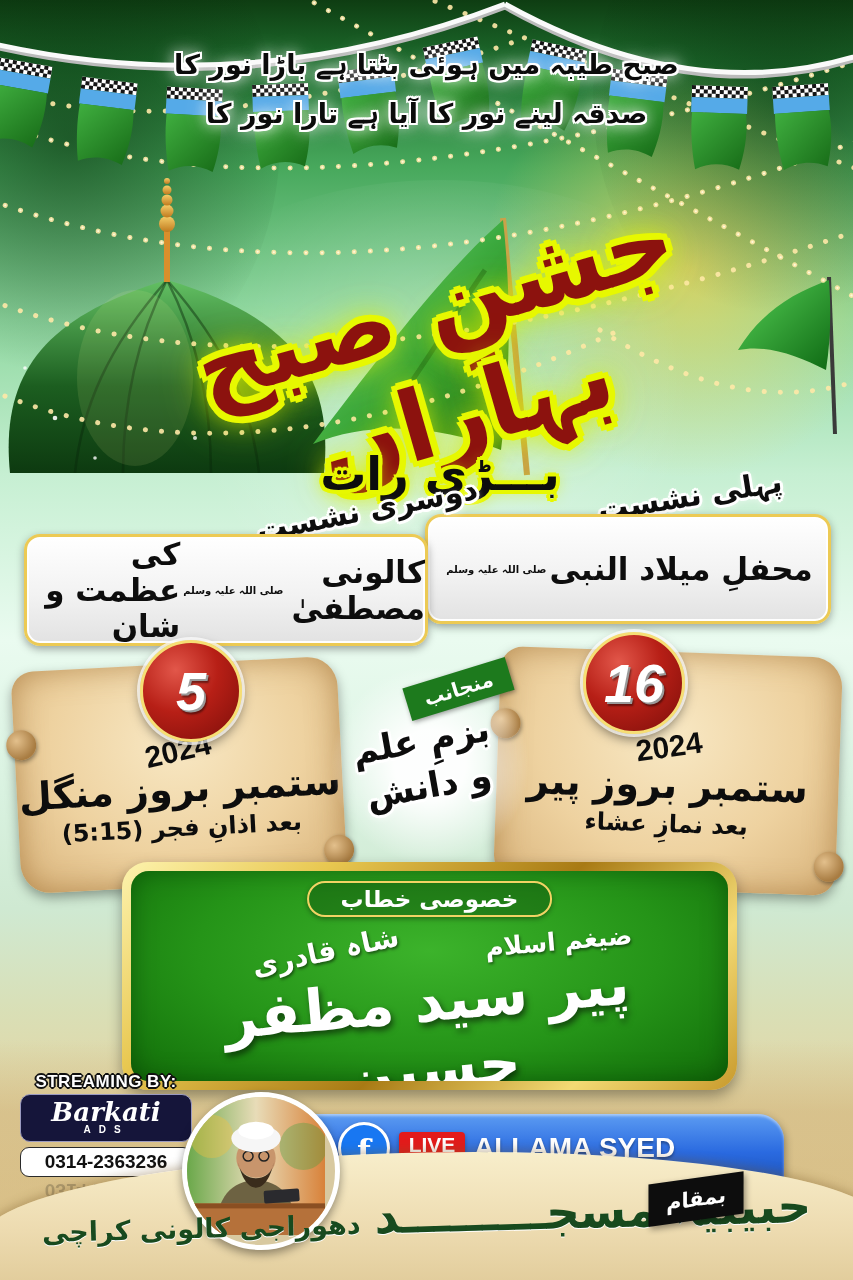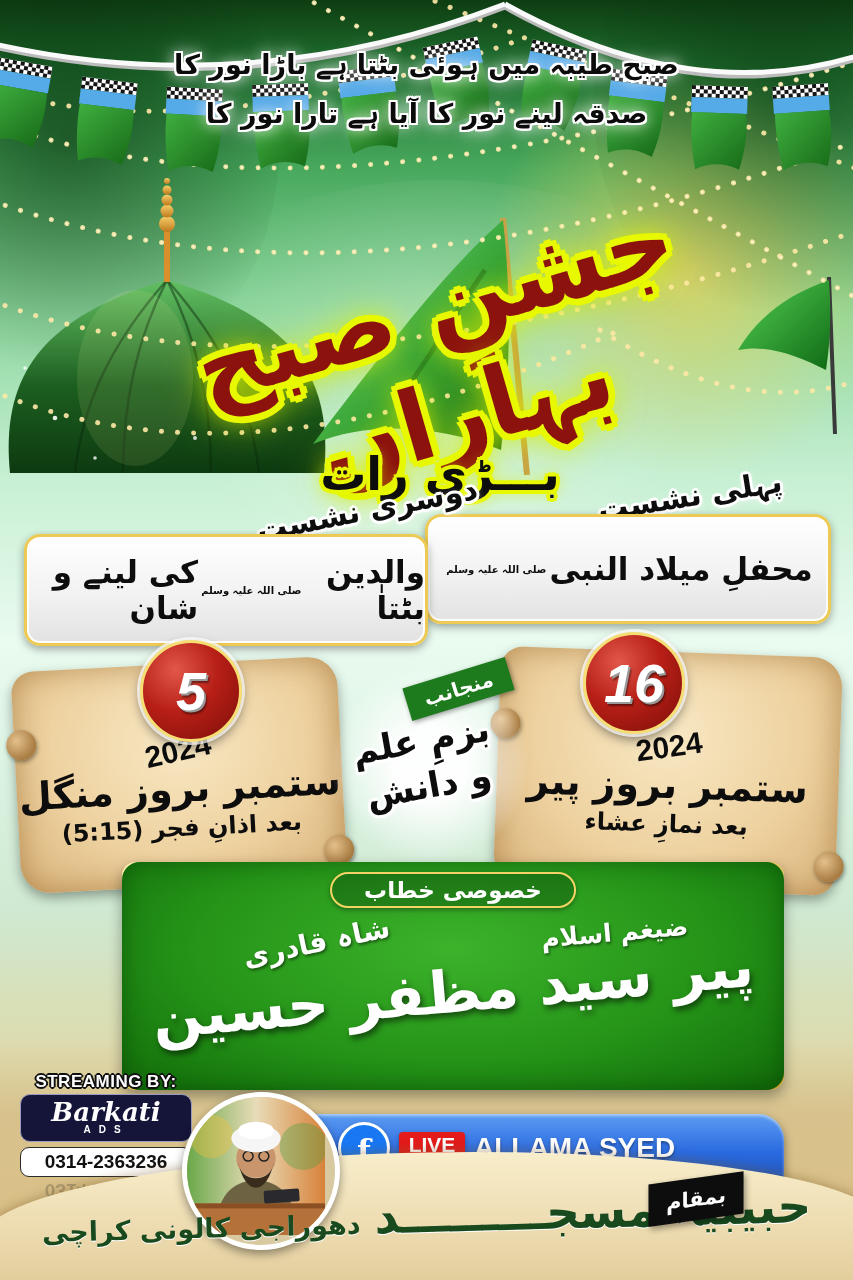--- a/index.html
+++ b/index.html
@@ -82,21 +82,21 @@
   .badge.b16{right:168px;top:632px;text-align:center;}
   .badge.b17{left:140px;top:640px;}
   
   .org-splash{left:330px;top:665px;width:200px;height:200px;border-radius:50%;
     background:radial-gradient(circle,rgba(255,255,255,.95) 25%,rgba(255,255,255,0) 70%);}
   .org-tag{left:405px;top:672px;background:#1d7a1d;color:#fff;font-weight:800;font-size:20px;
     padding:5px 18px;transform:rotate(-17deg);direction:rtl;box-shadow:1px 2px 5px rgba(0,0,0,.4);}
   .org-name{left:330px;top:718px;width:190px;text-align:center;direction:rtl;
     font-size:35px;font-weight:800;line-height:1.3;color:#0d0d0d;transform:rotate(-10deg);}
   
-  .gb-frame{left:122px;top:862px;width:662px;height:228px;border-radius:14px;box-sizing:border-box;
+  .gb-frame{left:122px;top:862px;width:615px;height:228px;border-radius:26px;padding:9px;box-sizing:border-box;
     background:linear-gradient(135deg,#fdf3ae 0%,#e8c750 25%,#a87a14 55%,#f3da74 80%,#c89a2c 100%);
     box-shadow:0 6px 14px rgba(0,0,0,.35);}
   .gb-inner{position:relative;width:100%;height:100%;border-radius:18px;overflow:hidden;
     background:radial-gradient(ellipse at 50% 38%,#3cb32b 0%,#259418 55%,#187a0e 85%,#136809 100%);
     box-shadow:inset 0 0 24px rgba(0,60,0,.5);}
   .gb-pill{position:absolute;left:50%;top:10px;transform:translateX(-50%);
     border:2.5px solid #f2d364;border-radius:999px;padding:3px 32px;background:rgba(10,60,10,.35);
     color:#fff;font-weight:800;font-size:23px;direction:rtl;white-space:nowrap;
     box-shadow:0 2px 5px rgba(0,0,0,.35);}
   .gb-small{position:absolute;right:96px;top:56px;color:#fff;font-weight:800;font-size:25px;direction:rtl;
@@ -275,23 +275,23 @@
   <div class="abs subtitle ring-y">بـــڑی رات</div>
 
   <div class="abs sess-label first ring-w">پہلی نشست</div>
   <div class="abs sess-box first">
     <span>محفلِ میلاد النبی</span>
     <span class="honorific">صلی اللہ علیہ وسلم</span>
   </div>
 
   <div class="abs sess-label second ring-w">دوسری نشست</div>
   <div class="abs sess-box second">
-    <span>والدین بٹتاٰ</span>
+    <span>کالونی مصطفیٰ</span>
     <span class="honorific">صلی اللہ علیہ وسلم</span>
-    <span>کی لینے و شان</span>
+    <span>کی عظمت و شان</span>
   </div>
 
   <div class="abs scroll right">
     <div class="scroll-inner">
       <div class="s-year">2024</div>
       <div class="s-date">ستمبر بروز پیر</div>
       <div class="s-time">بعد نمازِ عشاء</div>
     </div>
   </div>
   <div class="abs badge b16">

